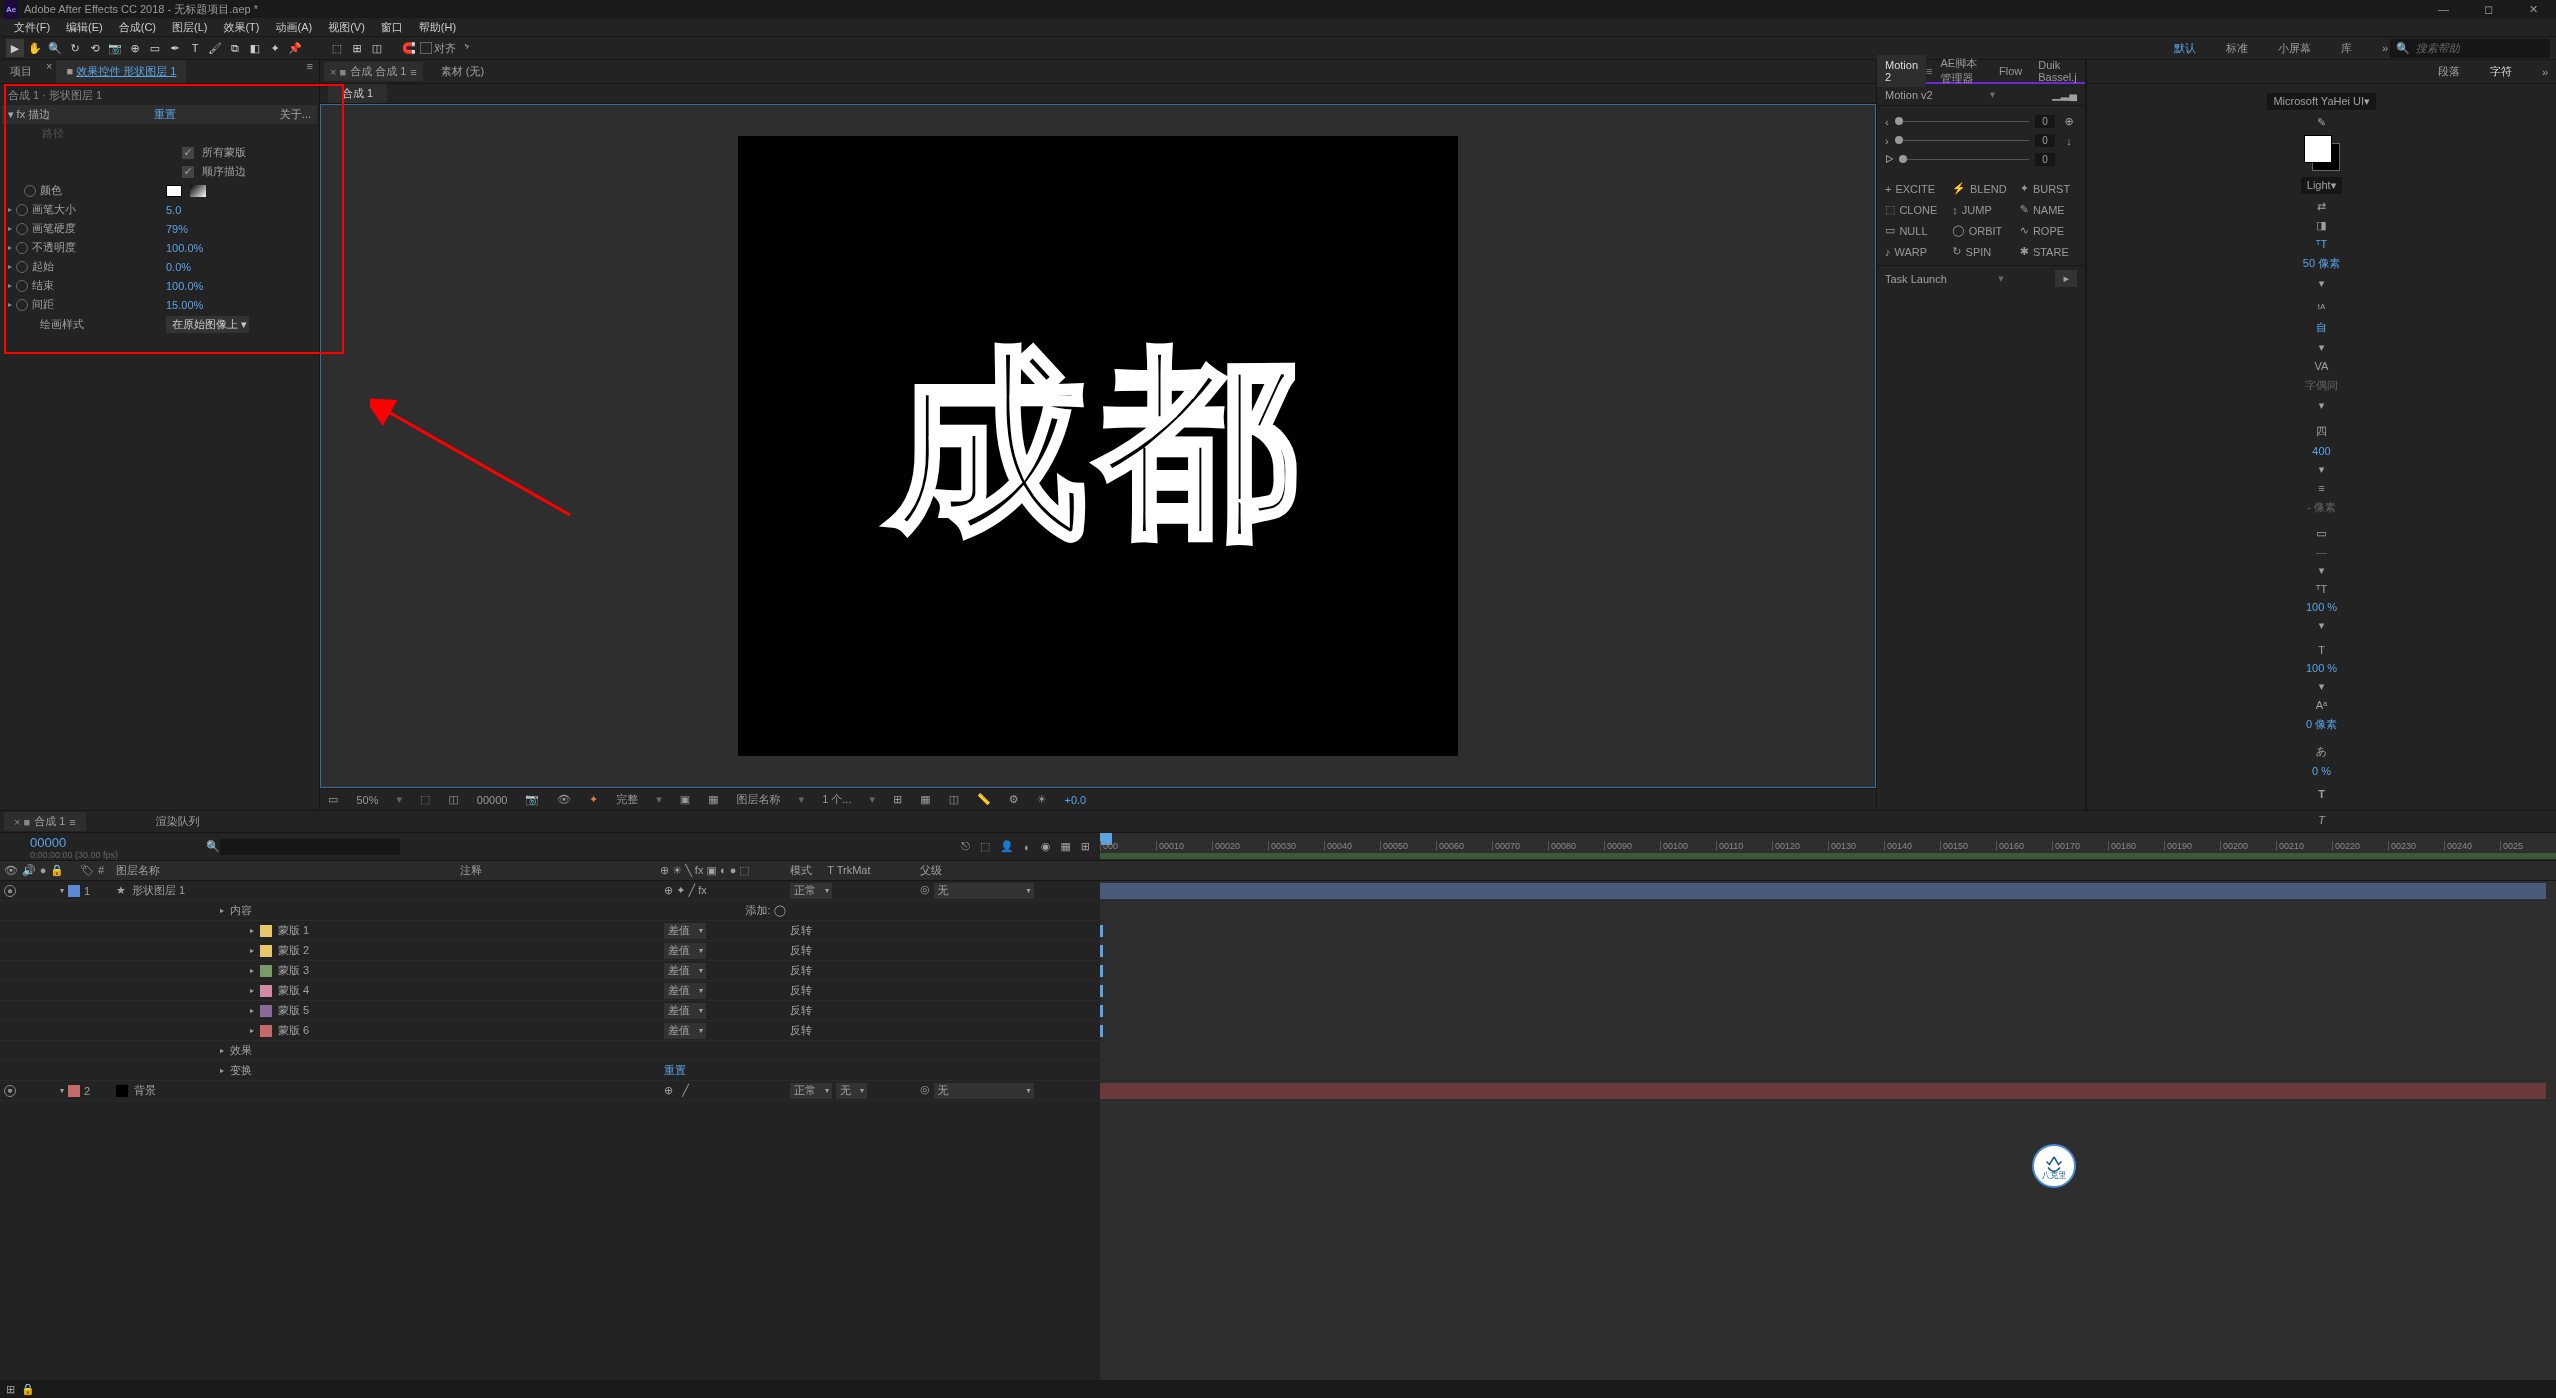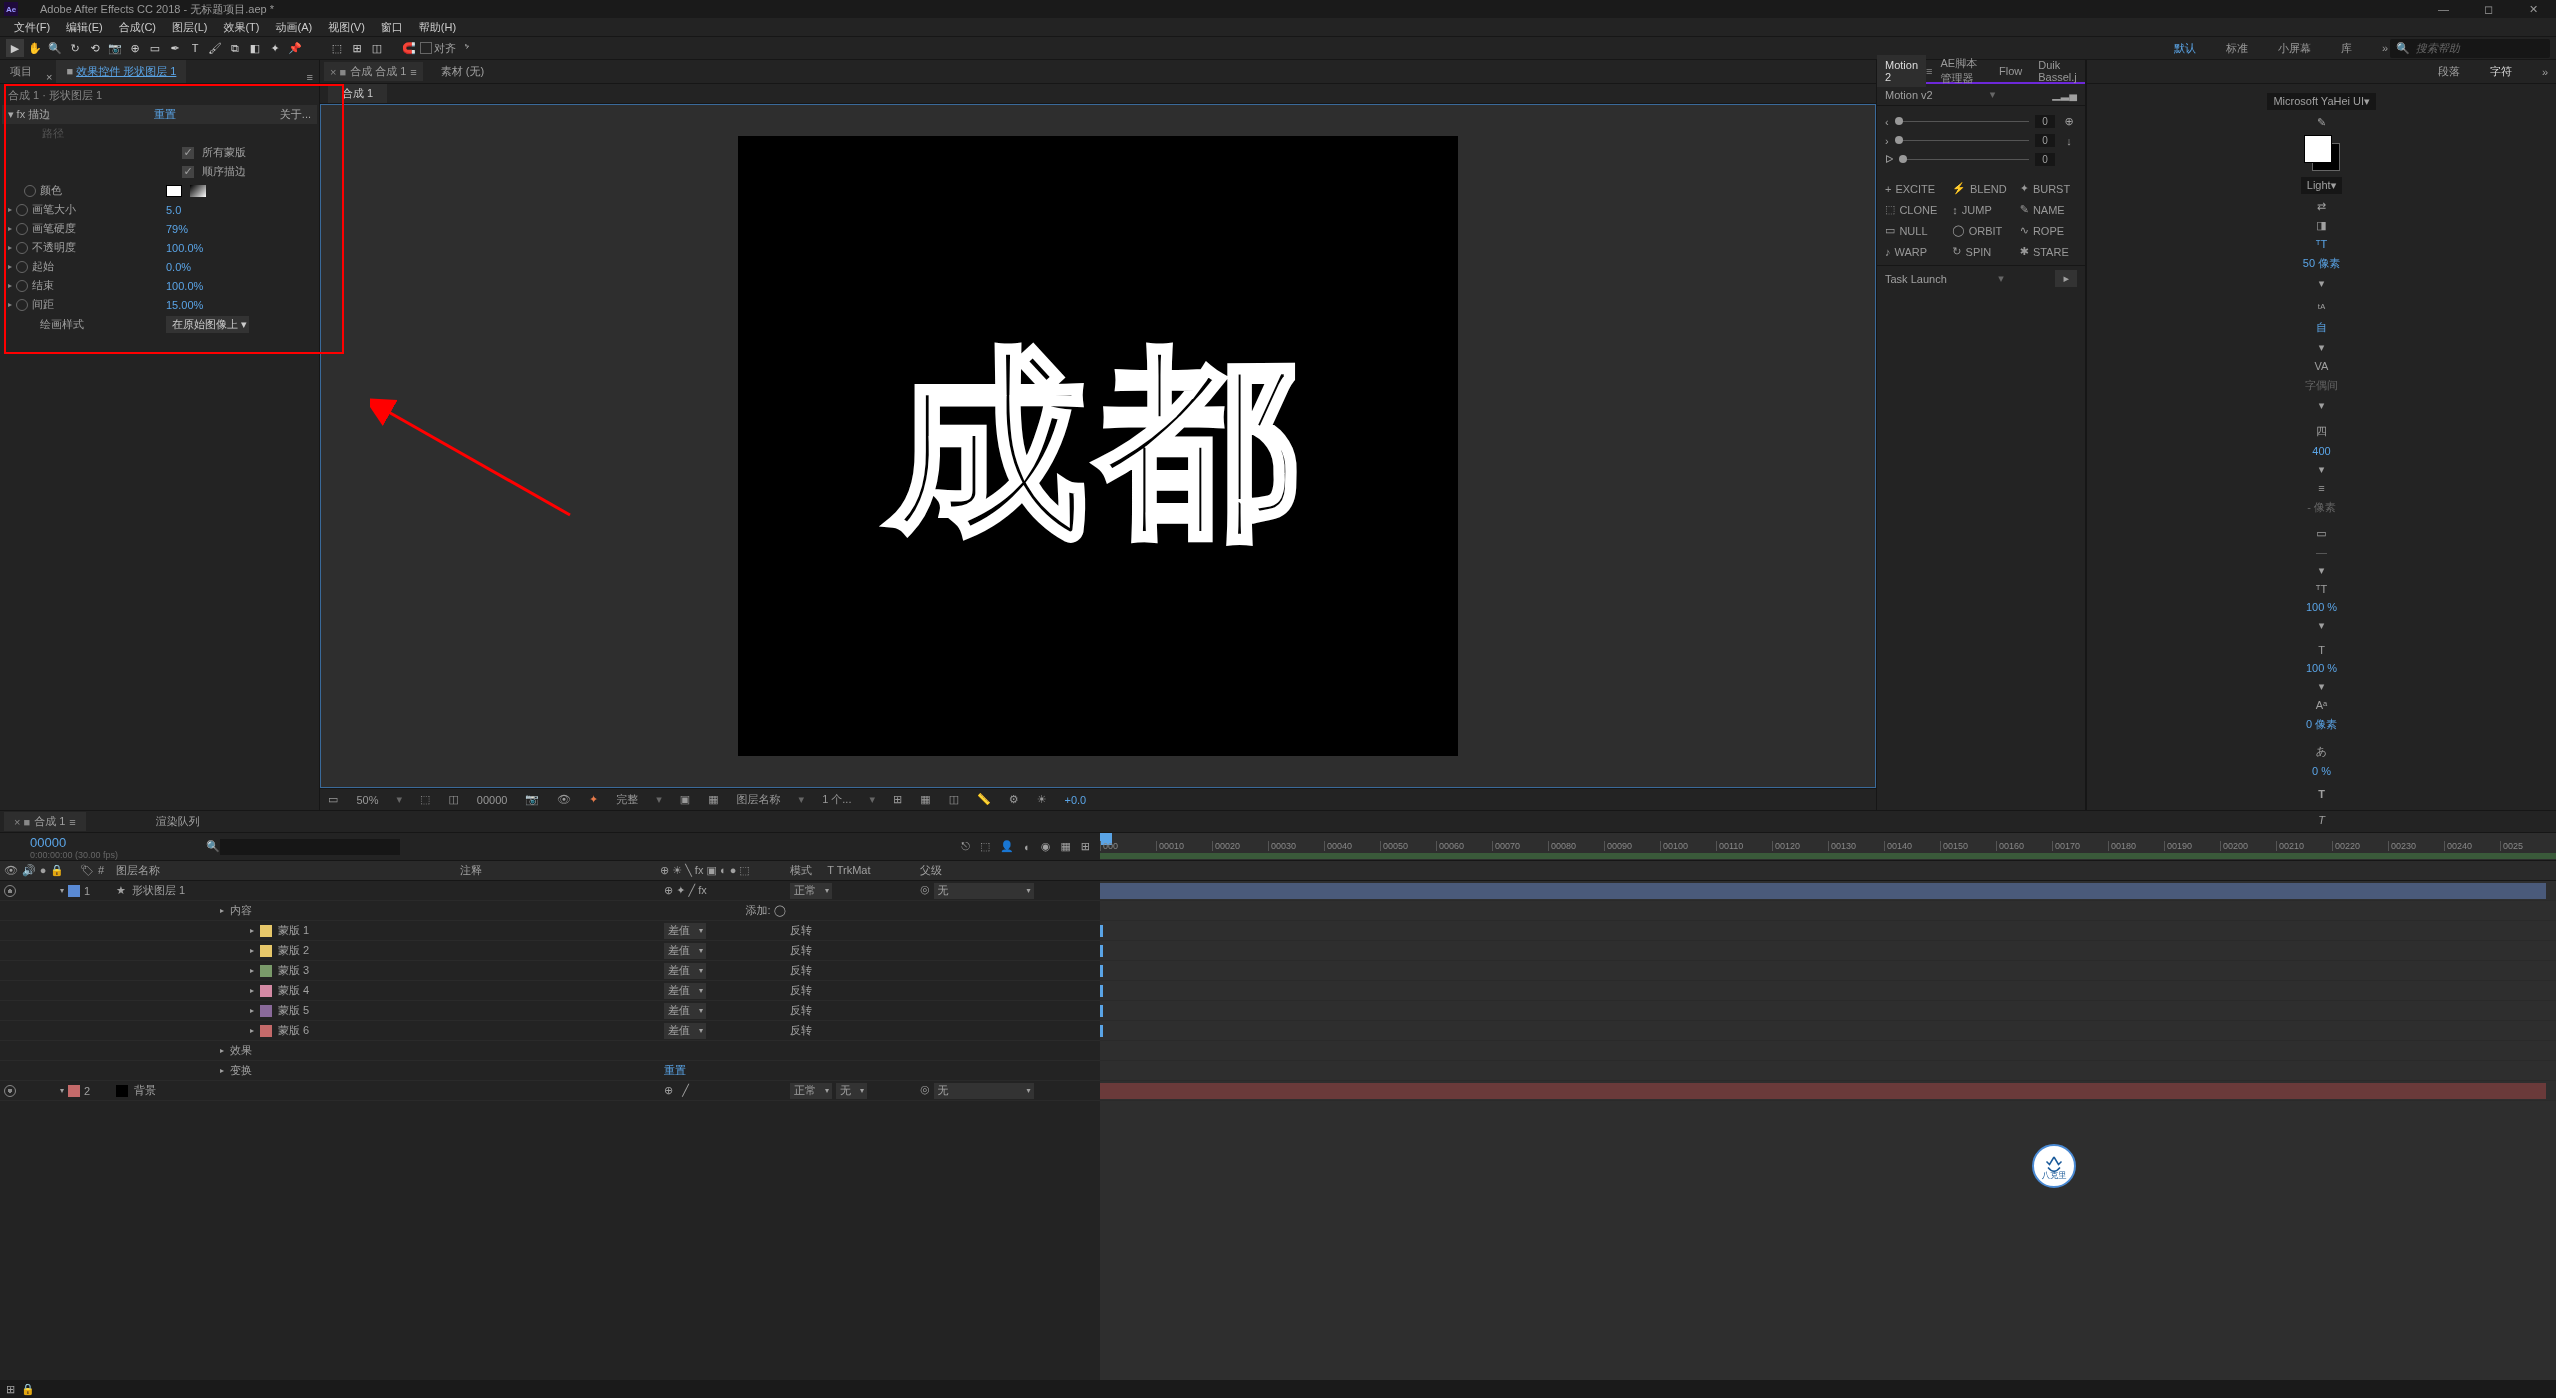--- a/index.html
+++ b/index.html
@@ -1,20 +1,20 @@
 <!DOCTYPE html>
 <html><head>
 <meta charset="utf-8">
 <style>
 * { margin: 0; padding: 0; box-sizing: border-box; font-family: "Microsoft YaHei UI", Arial, sans-serif; font-size: 11px; user-select: none; }
 body { background: #232323; color: #a0a0a0; width: 2556px; height: 1398px; overflow: hidden; position: relative; }
 
 
 .title-bar { height: 18px; background: #1a1a1a; display: flex; align-items: center; padding: 0 4px; color: #999; }
-.title-bar .logo { width: 14px; height: 14px; background: #1f0a3c; margin-right: 22px; display: flex; align-items: center; justify-content: center; color: #9999ff; font-size: 8px; font-weight: bold; }
+.title-bar .logo { width: 14px; height: 20px; background: #1f0a3c; margin-right: 6px; display: flex; align-items: center; justify-content: center; color: #9999ff; font-size: 8px; font-weight: bold; }
 .window-controls { position: absolute; right: 0; top: 0; display: flex; }
 .window-controls span { width: 45px; height: 18px; display: flex; align-items: center; justify-content: center; color: #999; }
 
 
 .menu-bar { height: 18px; background: #232323; display: flex; padding: 0 6px; }
 .menu-bar span { padding: 2px 8px; color: #ccc; font-size: 11px; }
 
 
 .tool-bar { height: 24px; background: #232323; border-top: 1px solid #161616; border-bottom: 1px solid #161616; display: flex; align-items: center; padding: 0 6px; justify-content: space-between; }
 .tool-group { display: flex; align-items: center; gap: 2px; }
@@ -23,21 +23,21 @@
 .workspace-links { display: flex; gap: 30px; align-items: center; }
 .workspace-links span { color: #999; font-size: 11px; }
 .workspace-links span.active { color: #5aa4e6; }
 .search-help { display: flex; align-items: center; gap: 6px; padding: 2px 6px; background: #161616; border-radius: 2px; width: 160px; }
 
 
 .main-area { display: flex; height: 750px; }
 
 
 .left-panel { width: 320px; background: #232323; border-right: 1px solid #161616; }
-.panel-tabs { height: 24px; background: #232323; display: flex; align-items: flex-end; border-bottom: 1px solid #161616; font-size: 11px; }
+.panel-tabs { height: 24px; background: #232323; display: flex; align-items: flex-start; border-bottom: 1px solid #161616; font-size: 11px; }
 .panel-tab { padding: 4px 10px; color: #999; }
 .panel-tab.active { background: #2e2e2e; color: #ddd; }
 
 .effect-controls { padding: 2px; position: relative; }
 .red-box { position: absolute; top: 0; left: 4px; width: 340px; height: 270px; border: 2px solid red; pointer-events: none; z-index: 5; }
 .red-arrow { position: absolute; top: 395px; left: 370px; z-index: 5; pointer-events: none; }
 
 .ec-header { background: #2e2e2e; padding: 2px 6px; display: flex; justify-content: space-between; font-size: 11px; color: #aaa; }
 .ec-row { display: flex; align-items: center; padding: 2px 6px; gap: 8px; font-size: 11px; }
 .ec-row .label { flex: 0 0 150px; display: flex; align-items: center; gap: 4px; }

